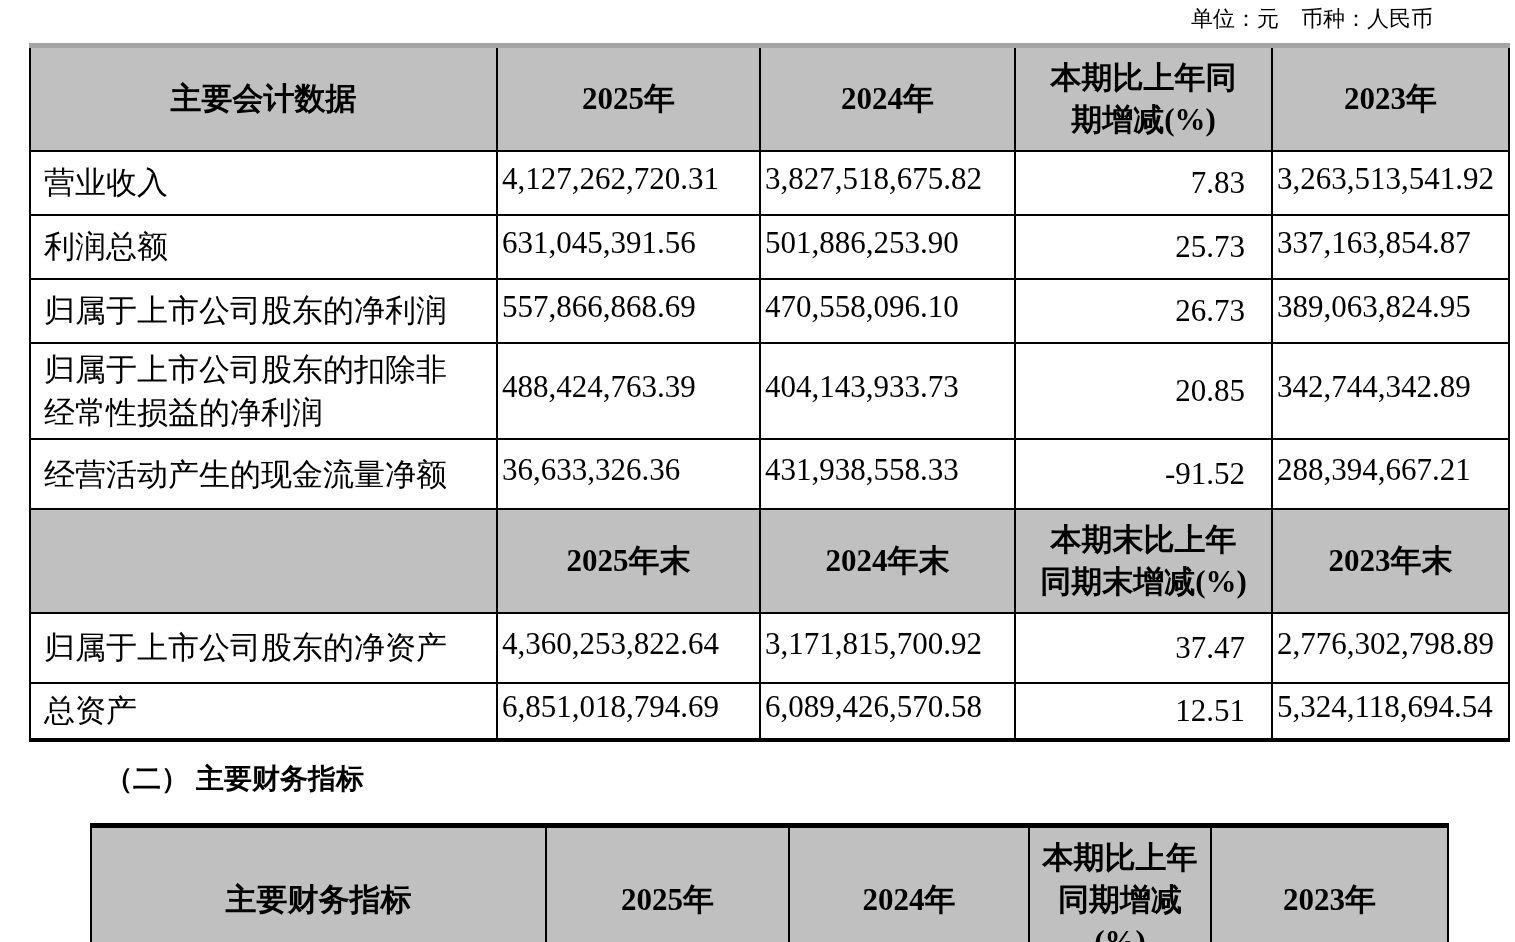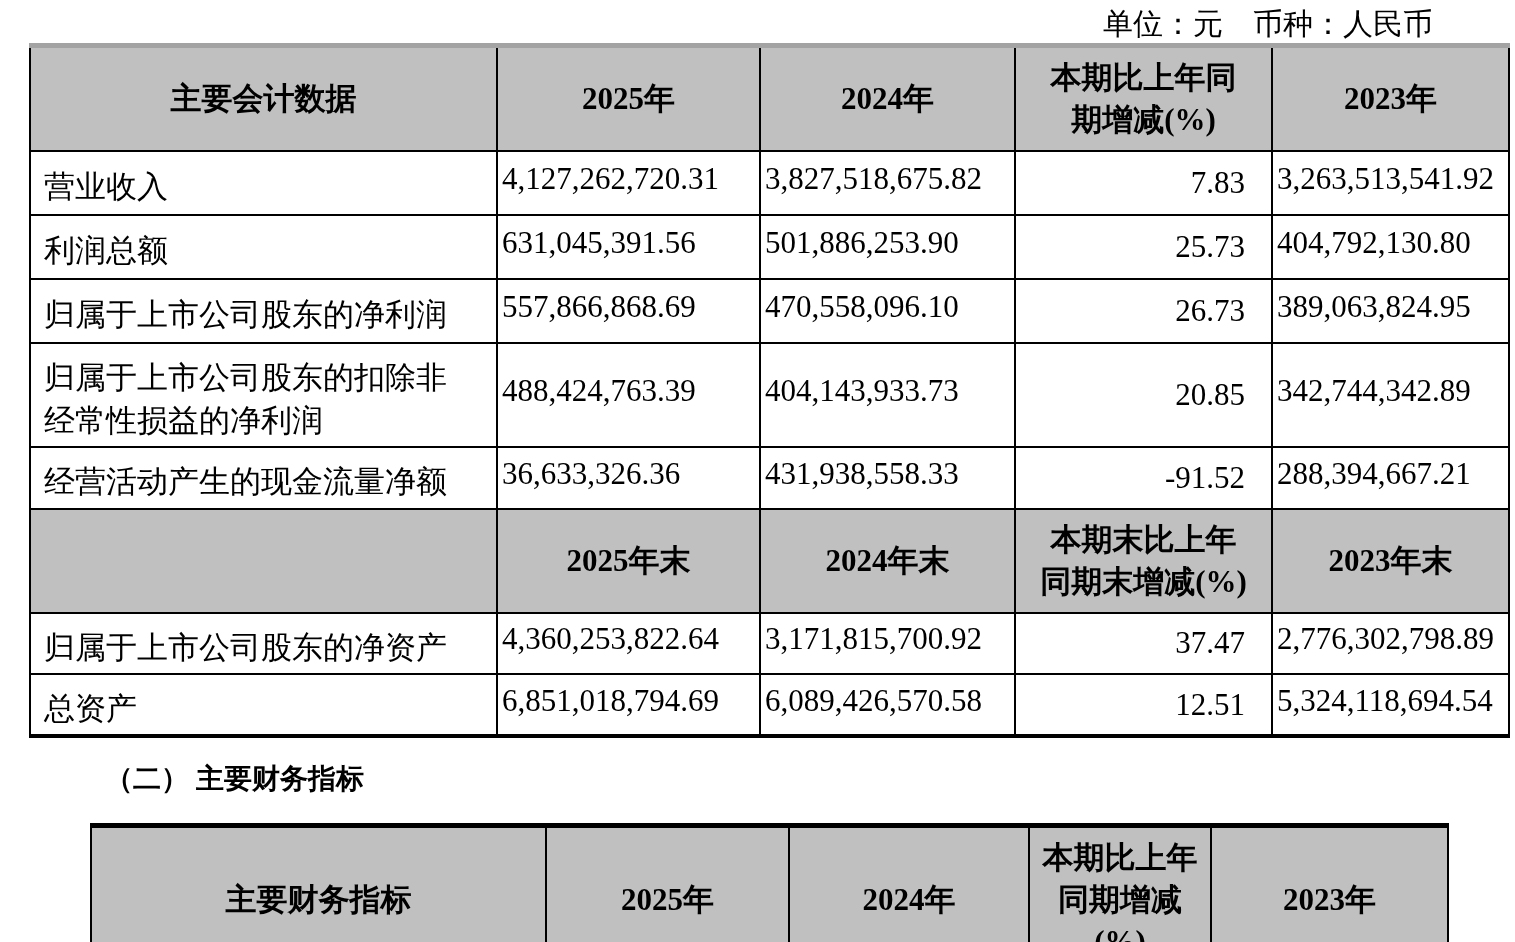--- a/index.html
+++ b/index.html
@@ -13,21 +13,21 @@
     height: 942px;
     overflow: hidden;
     font-family: "Liberation Serif", "DejaVu Serif", serif;
     color: #000000;
   }
 
   .unit-line {
     position: absolute;
     top: 4px;
     right: 82px;
-    font-size: 30px;
+    font-size: 22px;
     white-space: pre;
   }
 
   table.fin {
     position: absolute;
     border-collapse: collapse;
     table-layout: fixed;
     font-size: 31px;
   }
   #table1 {
@@ -48,34 +48,34 @@
     vertical-align: middle;
     overflow: hidden;
     box-sizing: border-box;
   }
   table.fin thead th, tr.subhead td, tr.subhead th {
     background: #c0c0c0;
     font-weight: bold;
     text-align: center;
     line-height: 1.35;
   }
-  td.label { text-align: left; padding: 12px 6px 4px 13px; }
+  td.label { text-align: left; padding: 4px 6px 4px 13px; }
   td.num   { text-align: left; padding: 4px 14px 12px 4px; }
   td.pct   { text-align: right; padding: 4px 26px 4px 4px; }
 
   .label-wrap { max-width: 430px; line-height: 1.4; }
   .hwrap { margin: 8px auto; }
   .w210 { max-width: 210px; }
   .w156 { max-width: 156px; }
 
   
   .rh-head  th { height: 102px; }
   .rh-64 td { height: 64px; }
   .rh-92 td { height: 92px; }
-  .rh-62 td { height: 57px; }
+  .rh-62 td { height: 70px; }
   .rh-head2 td { height: 100px; }
   .rh-57 td { height: 57px; }
 
   
   .rh-head-t2 th { height: 105px; }
 
   .section-title {
     position: absolute;
     left: 105px;
     top: 760px;
@@ -118,21 +118,21 @@
       <td class="pct">7.83</td>
       <td class="num">3,263,513,541.92</td>
     </tr>
     <tr class="rh-64">
       <td class="label">
           <div class="label-wrap">利润总额</div>
         </td>
       <td class="num">631,045,391.56</td>
       <td class="num">501,886,253.90</td>
       <td class="pct">25.73</td>
-      <td class="num">404,792,130.80</td>
+      <td class="num">337,163,854.87</td>
     </tr>
     <tr class="rh-64">
       <td class="label">
           <div class="label-wrap">归属于上市公司股东的净利润</div>
         </td>
       <td class="num">557,866,868.69</td>
       <td class="num">470,558,096.10</td>
       <td class="pct">26.73</td>
       <td class="num">389,063,824.95</td>
     </tr>

